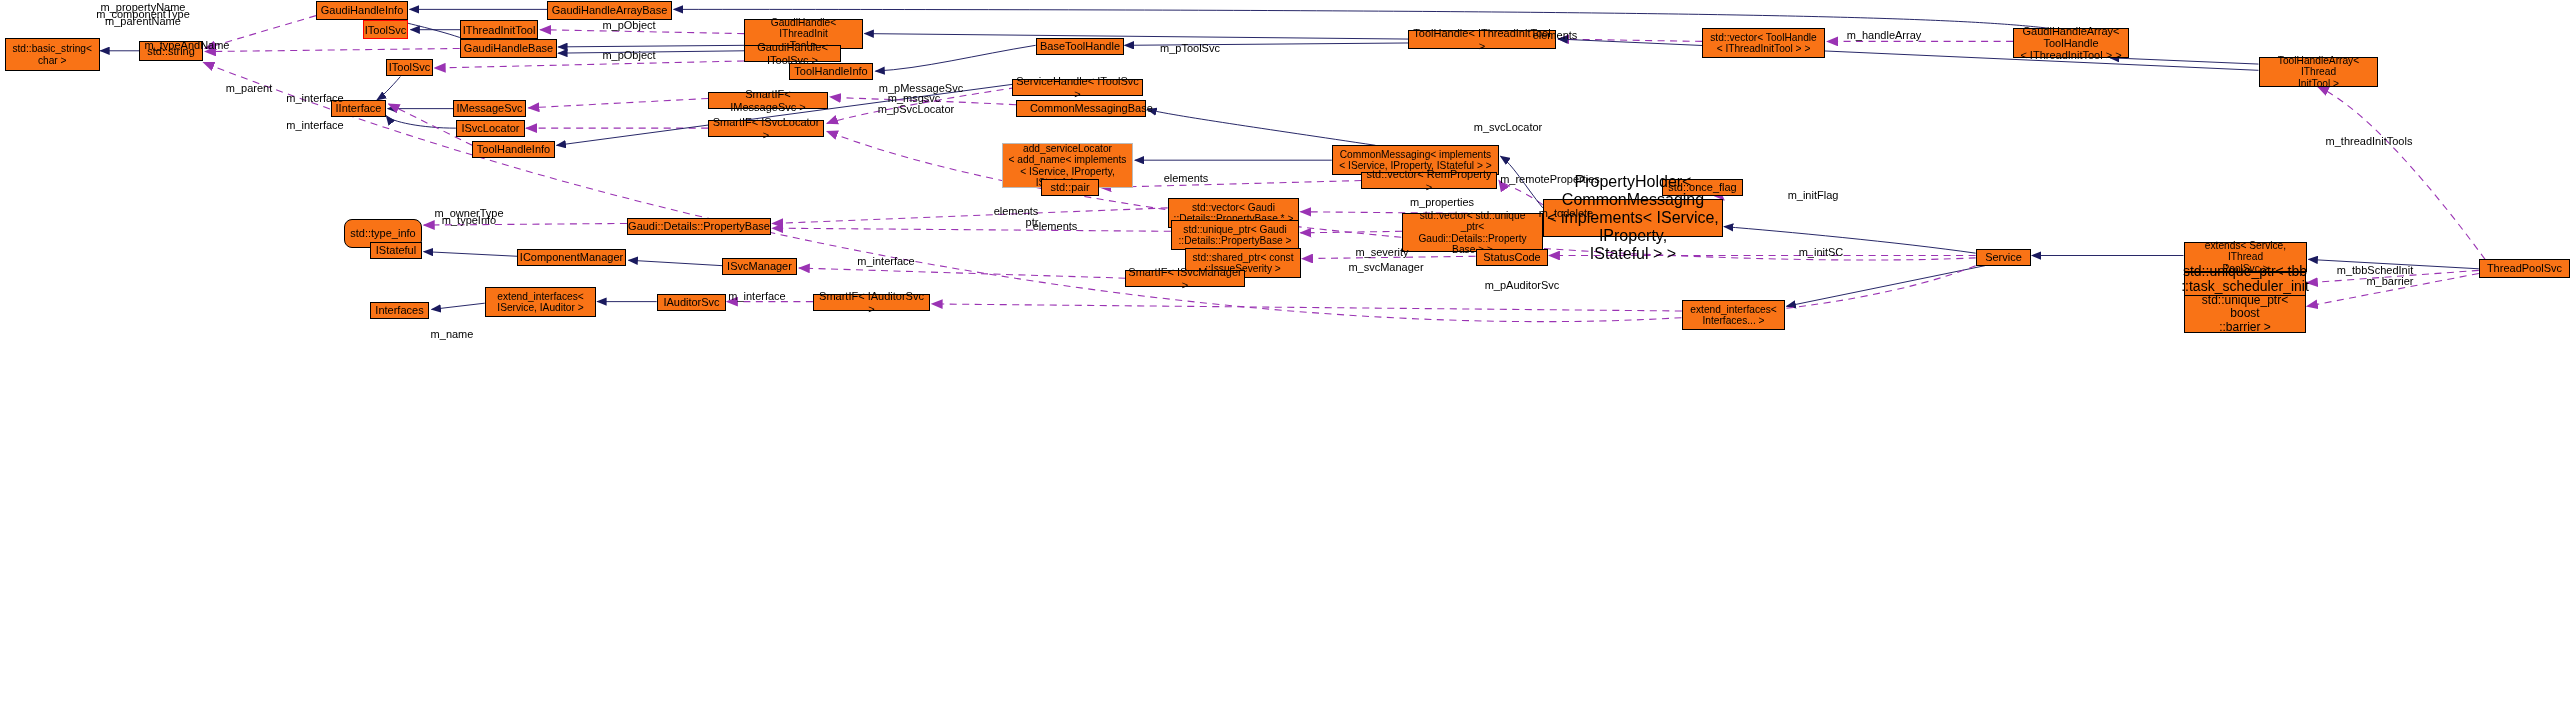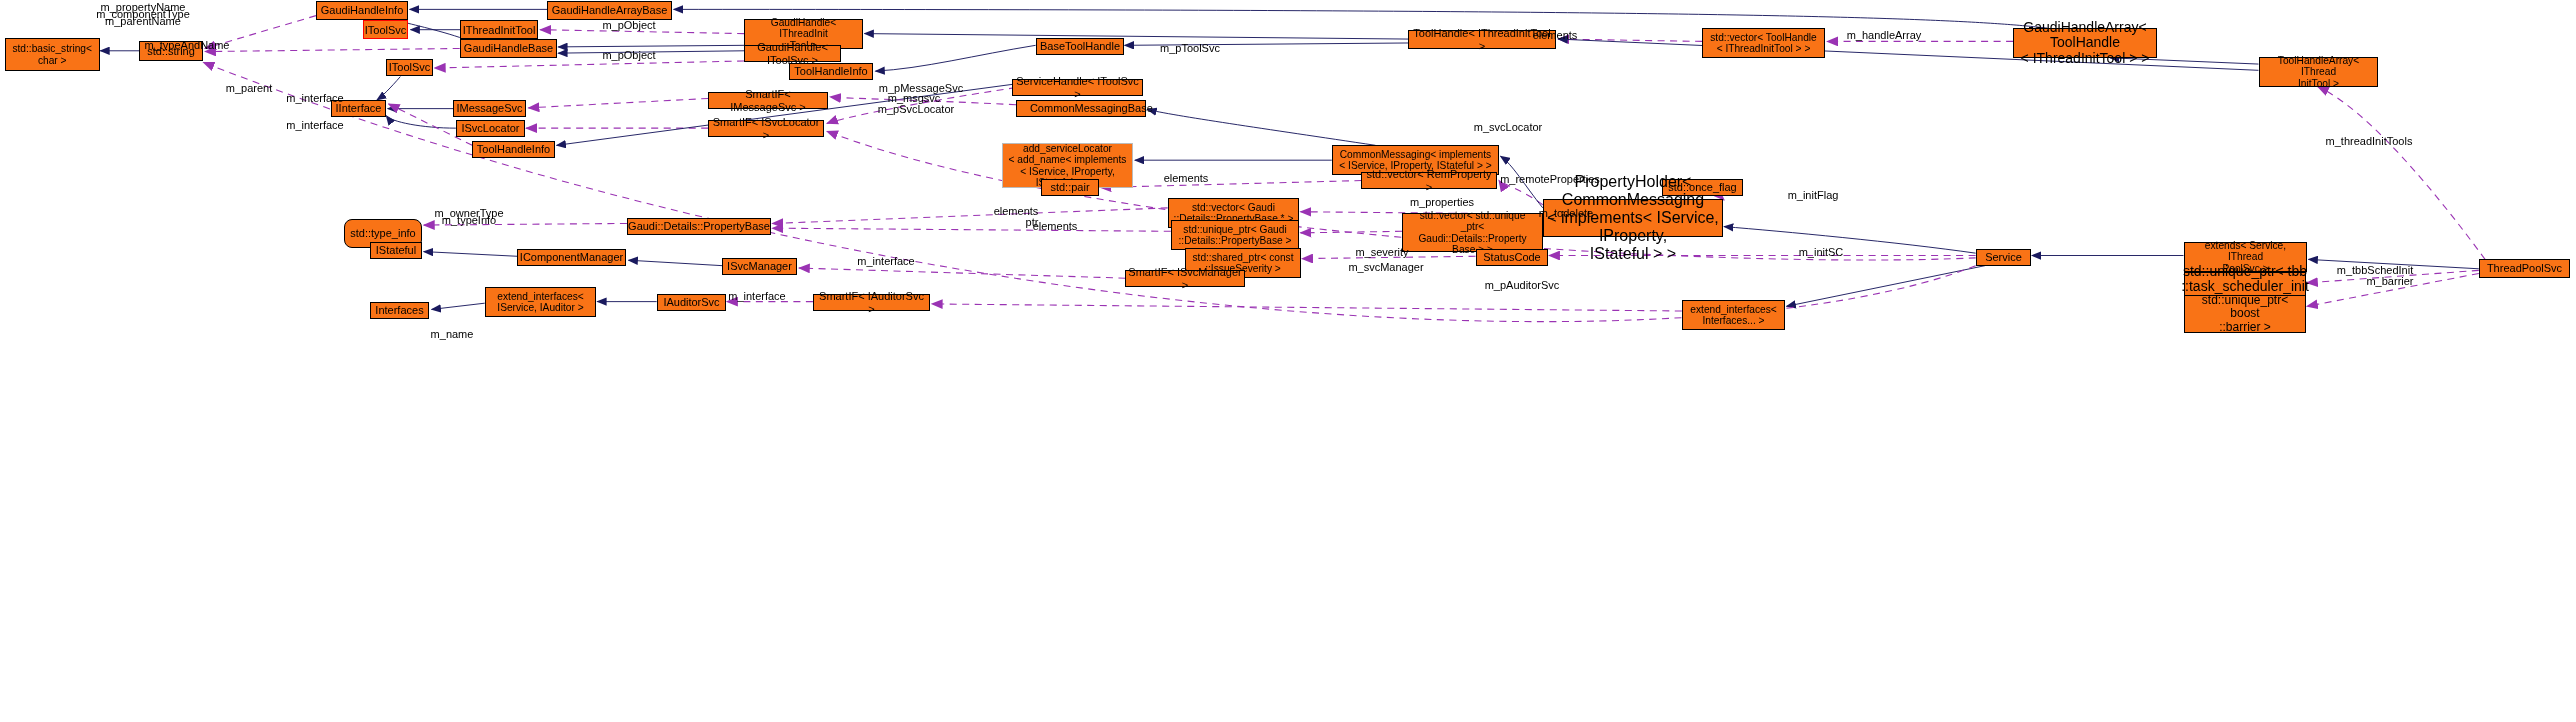--- a/index.html
+++ b/index.html
@@ -98,21 +98,21 @@
       <div class="node" style="left: 460px; top: 39px; width: 97px; height: 19px; font-size: 11px;">GaudiHandleBase</div>
       <div class="node" style="left: 386px; top: 59px; width: 47px; height: 17px; font-size: 11px;">IToolSvc</div>
       <div class="node" style="left: 744px; top: 19px; width: 119px; height: 30px; font-size: 10.2px;">GaudiHandle&lt; IThreadInit
 Tool &gt;</div>
       <div class="node" style="left: 744px; top: 45px; width: 97px; height: 17px; font-size: 11px;">GaudiHandle&lt; IToolSvc &gt;</div>
       <div class="node" style="left: 789px; top: 63px; width: 84px; height: 17px; font-size: 11px;">ToolHandleInfo</div>
       <div class="node" style="left: 1036px; top: 38px; width: 88px; height: 17px; font-size: 11px;">BaseToolHandle</div>
       <div class="node" style="left: 1408px; top: 30px; width: 148px; height: 19px; font-size: 11px;">ToolHandle&lt; IThreadInitTool &gt;</div>
       <div class="node" style="left: 1702px; top: 28px; width: 123px; height: 30px; font-size: 10.2px;">std::vector&lt; ToolHandle
 &lt; IThreadInitTool &gt; &gt;</div>
-      <div class="node" style="left: 2013px; top: 28px; width: 144px; height: 30px; font-size: 14px;">GaudiHandleArray&lt; ToolHandle
+      <div class="node" style="left: 2013px; top: 28px; width: 116px; height: 30px; font-size: 11px;">GaudiHandleArray&lt; ToolHandle
 &lt; IThreadInitTool &gt; &gt;</div>
       <div class="node" style="left: 2259px; top: 57px; width: 119px; height: 30px; font-size: 10.2px;">ToolHandleArray&lt; IThread
 InitTool &gt;</div>
       <div class="node" style="left: 472px; top: 141px; width: 83px; height: 17px; font-size: 11px;">ToolHandleInfo</div>
       <div class="node" style="left: 331px; top: 100px; width: 55px; height: 17px; font-size: 11px;">IInterface</div>
       <div class="node" style="left: 453px; top: 100px; width: 73px; height: 17px; font-size: 11px;">IMessageSvc</div>
       <div class="node" style="left: 456px; top: 120px; width: 69px; height: 17px; font-size: 11px;">ISvcLocator</div>
       <div class="node" style="left: 708px; top: 92px; width: 120px; height: 17px; font-size: 11px;">SmartIF&lt; IMessageSvc &gt;</div>
       <div class="node" style="left: 708px; top: 120px; width: 116px; height: 17px; font-size: 11px;">SmartIF&lt; ISvcLocator &gt;</div>
       <div class="node" style="left: 1012px; top: 79px; width: 131px; height: 17px; font-size: 11px;">ServiceHandle&lt; IToolSvc &gt;</div>

